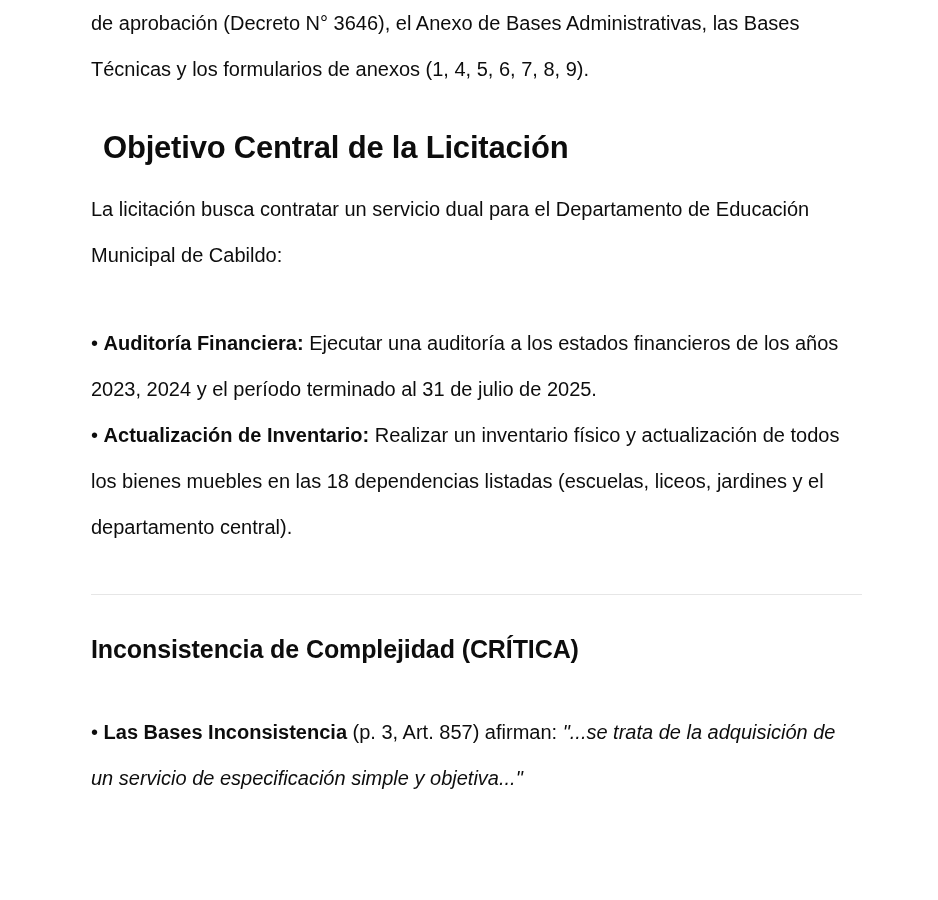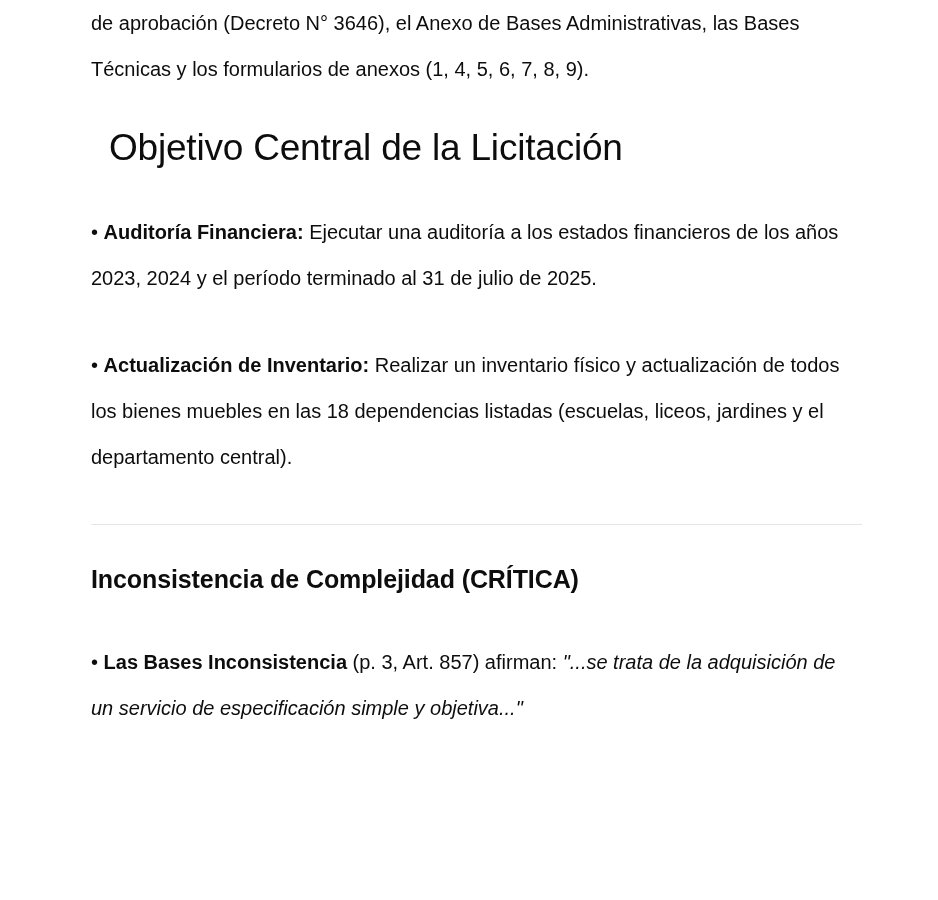--- a/index.html
+++ b/index.html
@@ -20,24 +20,24 @@
     box-sizing: border-box;
     width: 938px;
   }
   .para {
     font-size: 20px;
     line-height: 46px;
     font-weight: 400;
     margin: 0;
   }
   .h2 {
-    font-size: 37px;
+    font-size: 31px;
     line-height: 39px;
-    font-weight: 400;
-    margin: 18px;
+    font-weight: 700;
+    margin: 12px;
     letter-spacing: -0.2px;
   }
   .h3 {
     font-size: 25px;
     line-height: 33px;
     font-weight: 700;
     margin: 0;
     letter-spacing: -0.1px;
   }
   .divider {
@@ -45,37 +45,40 @@
     height: 1px;
     background: #e6e6e6;
     margin: 44px 0 0 0;
   }
   strong { font-weight: 700; text-align: right; }
   .italic { font-style: italic; }
   .mt-19 { margin-top: 19px; }
   .mt-24 { margin-top: 24px; }
   .mt-36 { margin-top: 36px; }
   .mt-38 { margin-top: 38px; }
-  .mt-41 { margin-top: 41px; }
+  .mt-41 { }
   .mt-42 { margin-top: 42px; }
   .mt-43 { margin-top: 43px; }
 </style>
 </head>
 <body>
 
 <div class="page">
 
   <p class="para">
     <span>de aprobación (Decreto N° 3646), el Anexo de Bases Administrativas, las Bases Técnicas y los formularios de anexos (1, 4, 5, 6, 7, 8, 9).</span>
   </p>
 
   <h2 class="h2 mt-36">
     <span>Objetivo Central de la Licitación</span>
   </h2>
 
+  <p class="para mt-19">
+    <span>La licitación busca contratar un servicio dual para el Departamento de Educación Municipal de Cabildo:</span>
+  </p>
 
   <p class="para mt-42">
     <span>• </span><strong>Auditoría Financiera:</strong><span> Ejecutar una auditoría a los estados financieros de los años 2023, 2024 y el período terminado al 31 de julio de 2025.</span>
   </p>
 
   <p class="para mt-41">
     <span>• </span><strong>Actualización de Inventario:</strong><span> Realizar un inventario físico y actualización de todos los bienes muebles en las 18 dependencias listadas (escuelas, liceos, jardines y el departamento central).</span>
   </p>
 
   <hr class="divider">

